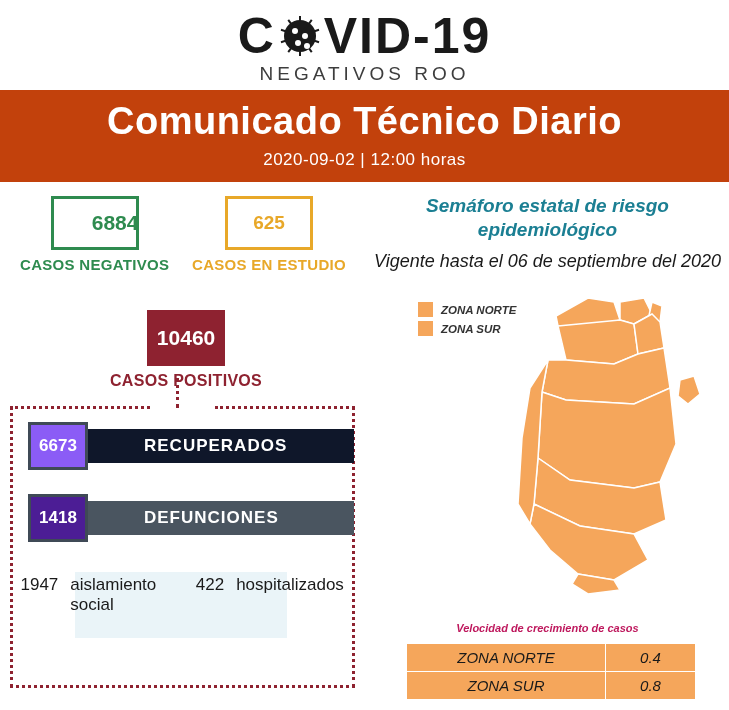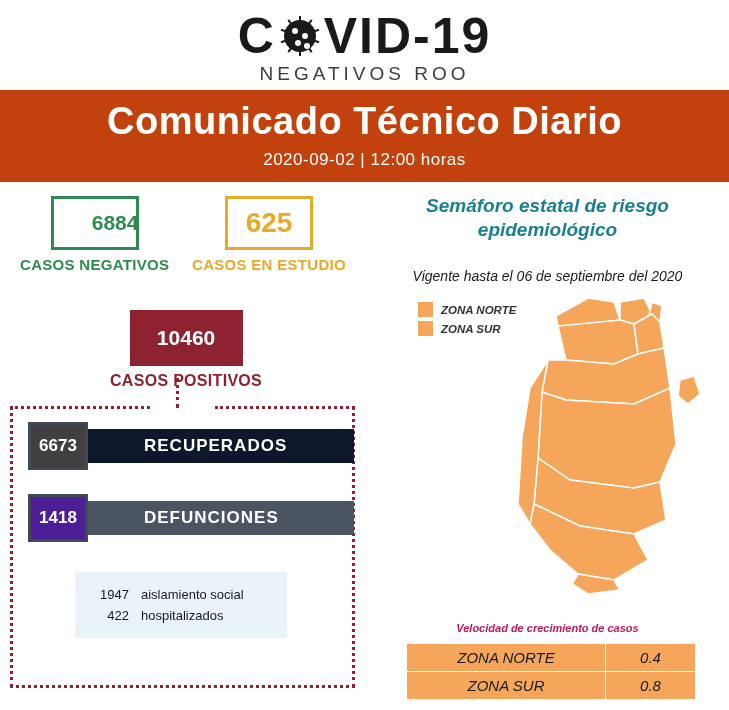--- a/index.html
+++ b/index.html
@@ -120,26 +120,26 @@
     margin-top: 6px;
   }
 
   
   #neg { left: 20px; top: 14px; }
   #neg .stat-num { width: 88px; height: 54px; border-color: #2e8b4f; color: #2e8b4f; font-size: 21px; margin: 0 auto; padding-left: 41px; }
   #neg .stat-label { color: #2e8b4f; font-size: 15px; }
 
   
   #est { left: 192px; top: 14px; }
-  #est .stat-num { width: 88px; height: 54px; border-color: #e8a829; color: #e8a829; font-size: 28px; margin: 0 auto; }
+  #est .stat-num { width: 88px; height: 54px; border-color: #e8a829; color: #e8a829; font-size: 19px; margin: 0 auto; }
   #est .stat-label { color: #e8a829; font-size: 15px; }
 
   
   #pos { left: 110px; top: 128px; }
-  #pos .stat-num { width: 113px; height: 56px; background: #8e2230; border-color: #8e2230; color: #ffffff; font-size: 21px; margin: 0 auto; }
+  #pos .stat-num { width: 78px; height: 56px; background: #8e2230; border-color: #8e2230; color: #ffffff; font-size: 21px; margin: 0 auto; }
   #pos .stat-label { color: #8e2230; font-size: 16px; }
 
   
   .dotted-box {
     position: absolute;
     left: 10px; top: 224px;
     width: 345px; height: 282px;
     border: 3px dotted #8e2230;
     border-top: none;
   }
@@ -177,36 +177,35 @@
   }
   .bar-fill {
     height: 34px;
     display: flex; align-items: center;
     color: #ffffff; font-weight: bold; font-size: 17px;
     letter-spacing: 1px;
     padding-left: 60px;
     margin-left: -4px;
   }
   #rec { left: 28px; top: 240px; }
-  #rec .bar-num { background: #404040; }
+  #rec .bar-num { background: #8b5cf6; }
   #rec .bar-fill { background: #0f172a; width: 270px; }
   #def { left: 28px; top: 312px; }
   #def .bar-num { background: #4c1d95; }
   #def .bar-fill { background: #4a5560; width: 270px; }
 
   
   .info-box {
     position: absolute;
     left: 75px; top: 390px;
     width: 212px; height: 66px;
     background: #eaf4f8;
     display: flex;
-    flex-direction: column;
     justify-content: center;
-    font-size: 13px;
+    font-size: 17px;
     color: #1a1a1a;
   }
   .info-line {
     display: flex;
     padding: 3px 0;
   }
   .info-line .n { width: 66px; text-align: right; padding-right: 12px; }
   .info-line .t { text-align: left; }
 
   
@@ -219,22 +218,22 @@
     text-align: center;
     color: #1b7f93;
     font-weight: bold;
     font-size: 19px;
     line-height: 1.25;
     margin-top: 12px;
   }
   .sem-sub {
     text-align: center;
     color: #1a1a1a;
-    font-size: 14px;
-    margin-top: 26px;
+    font-size: 18px;
+    margin-top: 9px;
   }
   .legend {
     position: absolute;
     left: 52px; top: 120px;
     font-size: 11.5px;
     font-weight: bold;
     color: #333;
   }
   .legend .row { display: flex; align-items: center; margin-bottom: 4px; }
   .legend .sw { width: 15px; height: 15px; margin-right: 8px; }

